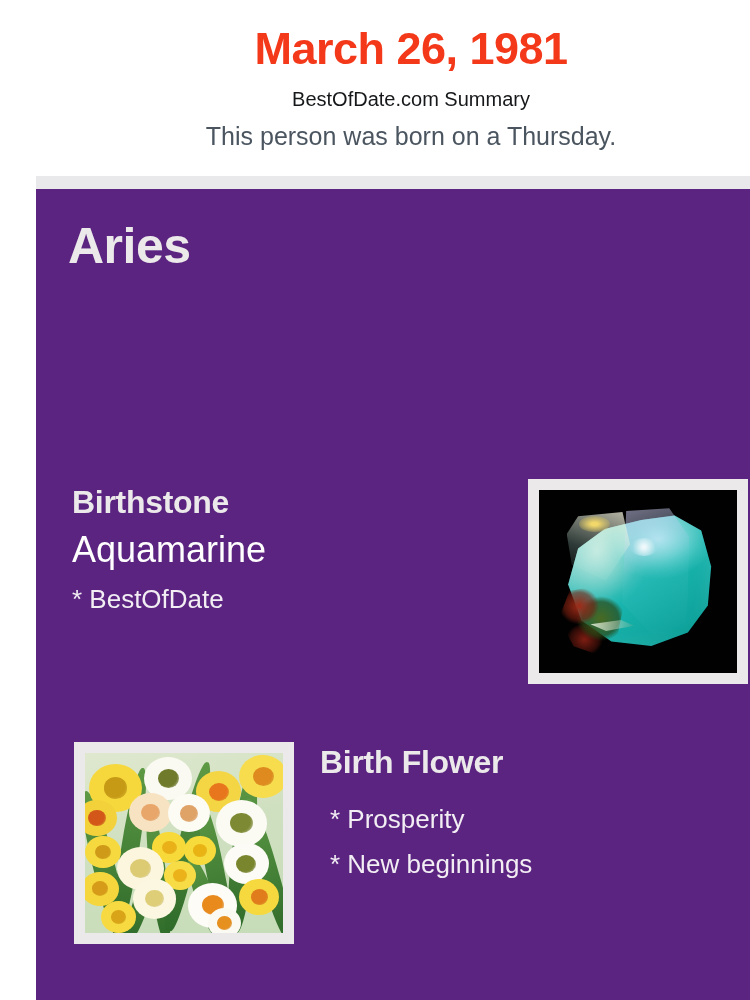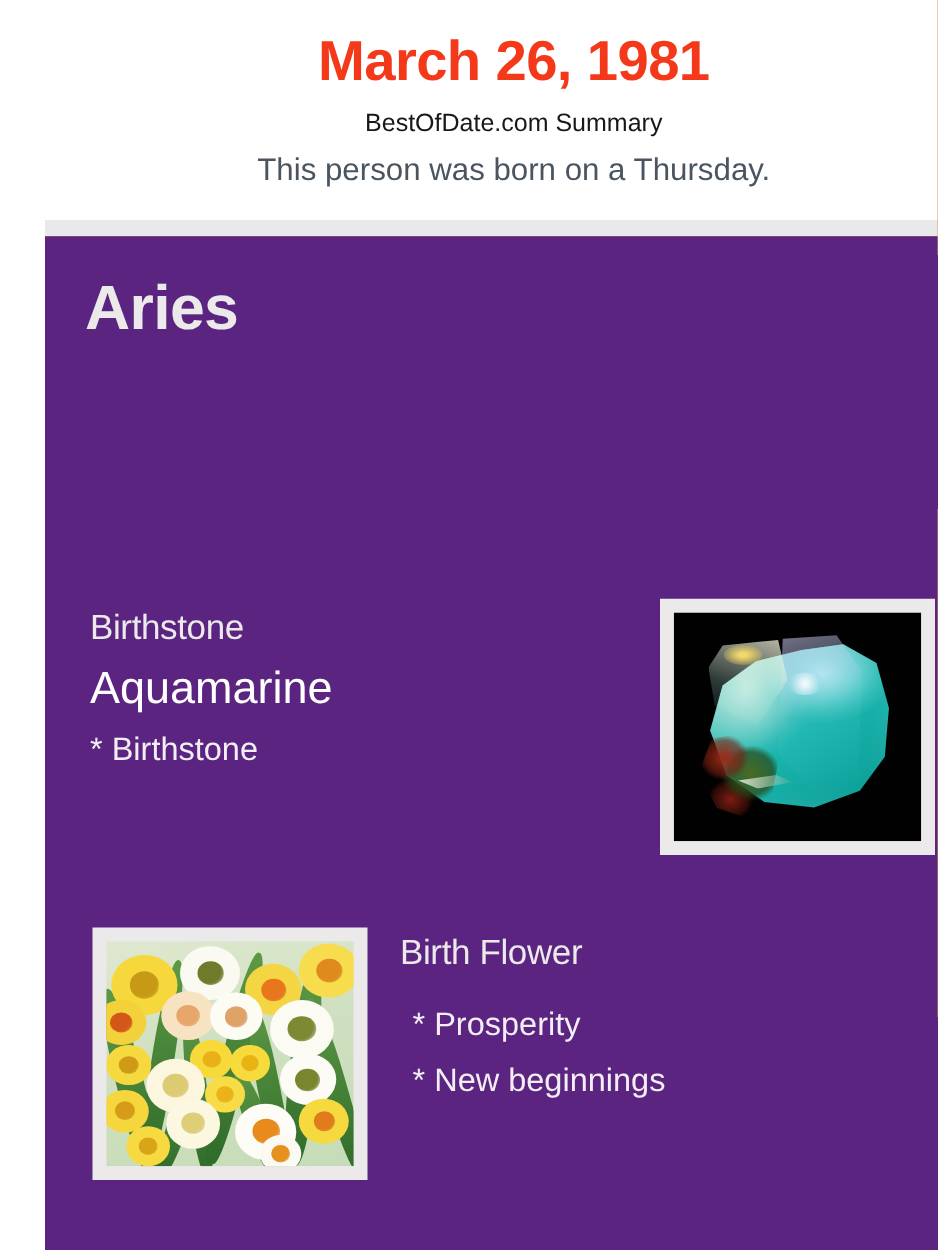--- a/index.html
+++ b/index.html
@@ -103,22 +103,22 @@
 
   
   .birthstone {
     position: absolute;
     left: 36px;
     top: 288px;
     width: 440px;
   }
   .section-title {
     margin: 0;
-    font-size: 28px;
-    font-weight: normal;
+    font-size: 32px;
+    font-weight: bold;
     line-height: 50px;
     color: #ebe9ea;
     letter-spacing: -0.3px;
   }
   .section-subtitle {
     margin: 0;
     padding-top: 2px;
     font-size: 36px;
     font-weight: normal;
     line-height: 42px;
@@ -301,21 +301,21 @@
   <div class="body-panel">
 
     <div class="zodiac">
       <h2 class="zodiac-name">Aries</h2>
     </div>
 
     <div class="birthstone">
       <h2 class="section-title">Birthstone</h2>
       <div class="section-subtitle">Aquamarine</div>
       <ul class="trait-list">
-        <li>* Birthstone</li>
+        <li>* BestOfDate</li>
       </ul>
     </div>
 
     <div class="birthflower">
       <h2 class="section-title">Birth Flower</h2>
       <ul class="trait-list">
         <li>* Prosperity</li>
         <li>* New beginnings</li>
       </ul>
     </div>

